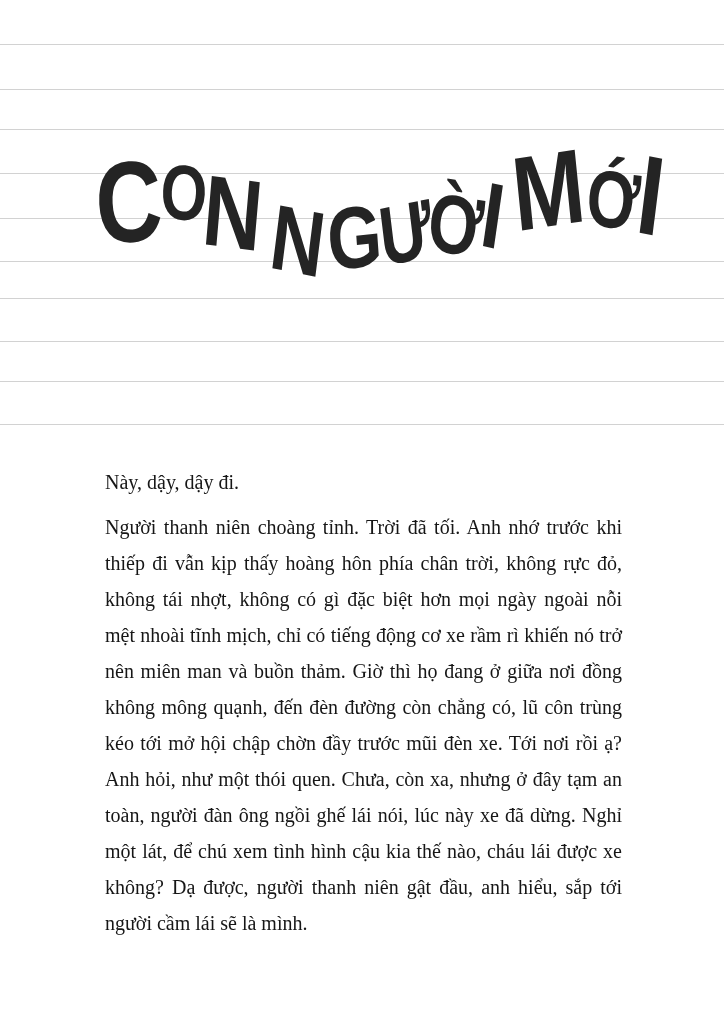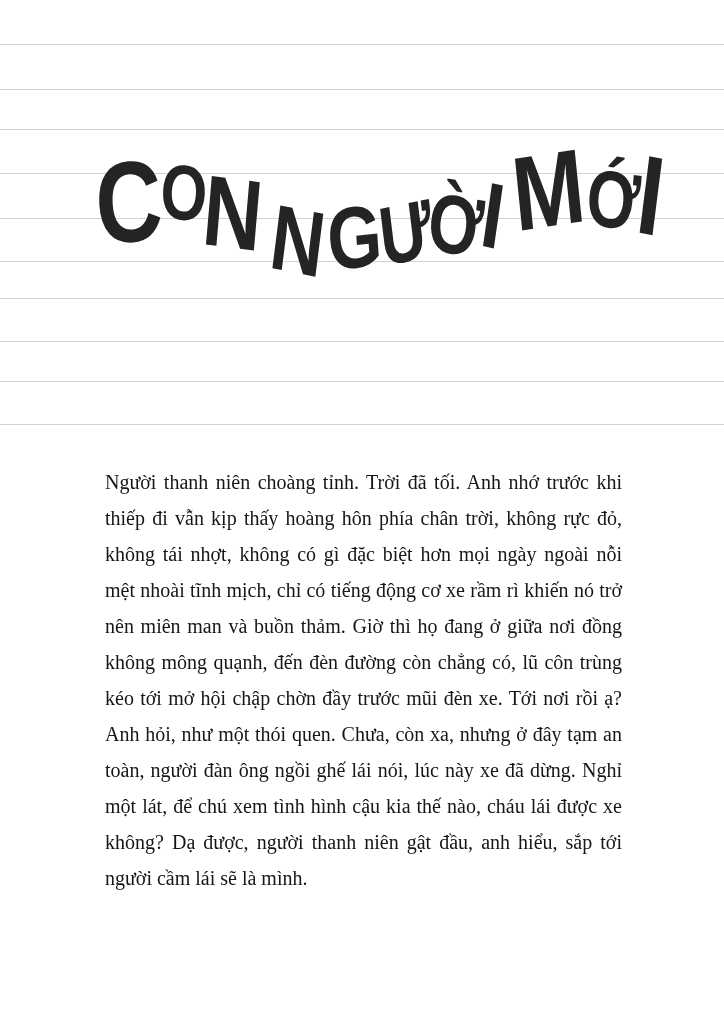--- a/index.html
+++ b/index.html
@@ -73,16 +73,17 @@
   <div class="rule" style="top:218px"></div>
   <div class="rule" style="top:261px"></div>
   <div class="rule" style="top:298px"></div>
   <div class="rule" style="top:341px"></div>
   <div class="rule" style="top:381px"></div>
   <div class="rule" style="top:424px"></div>
 
   <div class="title" aria-label="CON NGƯỜI MỚI"><span>C</span><span>O</span><span>N</span><span class="sp">&nbsp;</span><span>N</span><span>G</span><span>Ư</span><span>Ờ</span><span>I</span><span class="sp">&nbsp;</span><span>M</span><span>Ớ</span><span>I</span></div>
 
   <div class="content">
+    <p>Này, dậy, dậy đi.</p>
     <p>Người thanh niên choàng tỉnh. Trời đã tối. Anh nhớ trước khi thiếp đi vẫn kịp thấy hoàng hôn phía chân trời, không rực đỏ, không tái nhợt, không có gì đặc biệt hơn mọi ngày ngoài nỗi mệt nhoài tĩnh mịch, chỉ có tiếng động cơ xe rầm rì khiến nó trở nên miên man và buồn thảm. Giờ thì họ đang ở giữa nơi đồng không mông quạnh, đến đèn đường còn chẳng có, lũ côn trùng kéo tới mở hội chập chờn đầy trước mũi đèn xe. Tới nơi rồi ạ? Anh hỏi, như một thói quen. Chưa, còn xa, nhưng ở đây tạm an toàn, người đàn ông ngồi ghế lái nói, lúc này xe đã dừng. Nghỉ một lát, để chú xem tình hình cậu kia thế nào, cháu lái được xe không? Dạ được, người thanh niên gật đầu, anh hiểu, sắp tới người cầm lái sẽ là mình.</p>
   </div>
 
 </div>
 
 </body></html>

